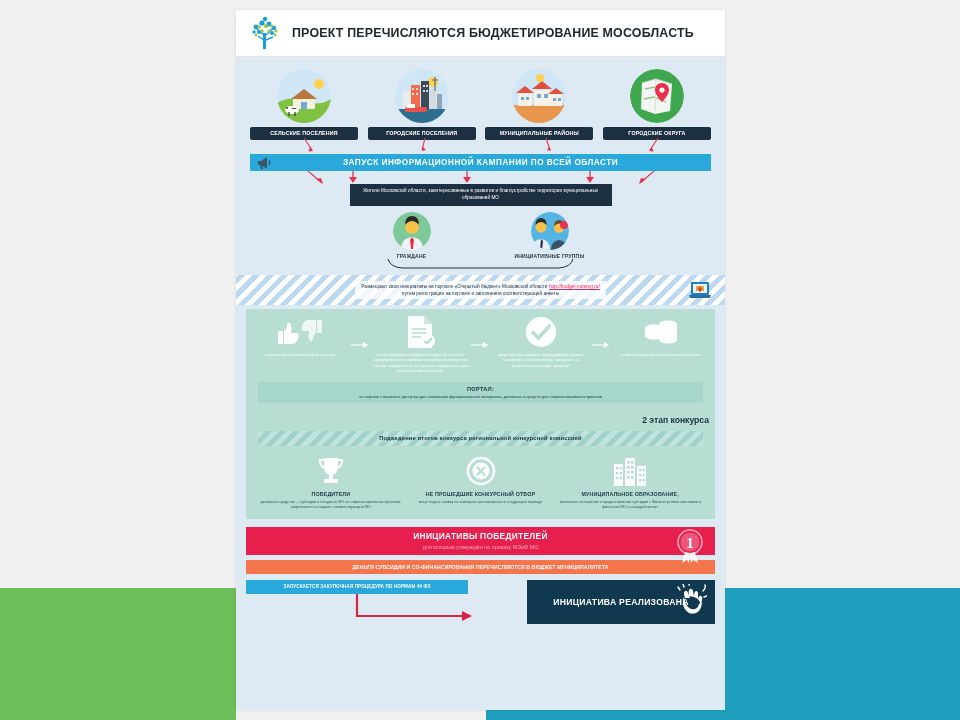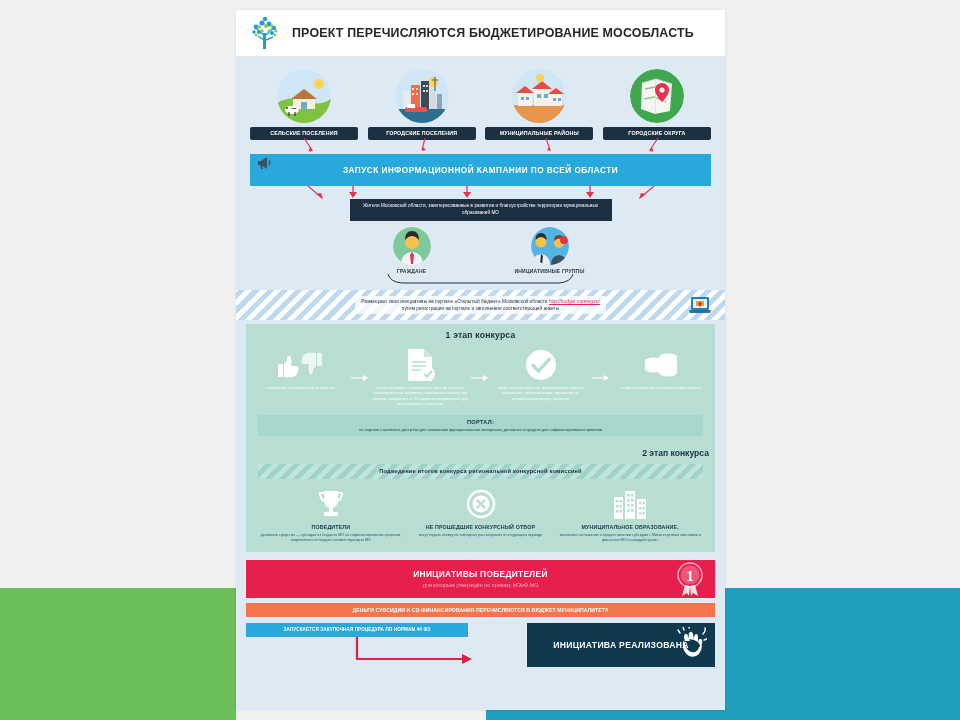--- a/index.html
+++ b/index.html
@@ -65,21 +65,21 @@
     padding: 4px 2px; border-radius: 2px; line-height: 1;
     white-space: nowrap;
   }
   .connector {
     position: relative; height: 12px; margin: 0 14px;
   }
   .connector svg { position: absolute; left: 0; top: -2px; }
 
   
   .launch {
-    margin: 2px 14px 0 14px; height: 32px;
+    margin: 2px 14px 0 14px; height: 17px;
     background: #29a8db; color: #fff;
     display: flex; align-items: center; justify-content: center;
     position: relative;
   }
   .launch-txt {
     font-size: 8.2px; font-weight: bold; letter-spacing: .5px;
   }
   .megaphone { position: absolute; left: 6px; top: 1px; width: 18px; height: 15px; }
 
   .arrows-row { position: relative; height: 13px; margin: 0 14px; }
@@ -175,21 +175,21 @@
   .outcomes { display: flex; justify-content: space-between; padding: 9px 4px 0 4px; }
   .outcome { width: 150px; text-align: center; }
   .outcome-ico { height: 32px; display: flex; align-items: center; justify-content: center; }
   .outcome-t {
     font-size: 5.3px; font-weight: bold; color: #1b3a44; margin-top: 4px; letter-spacing: .15px;
   }
   .outcome-d { font-size: 3.7px; line-height: 1.5; color: #2f5a60; margin-top: 3px; }
 
   
   .winners {
-    margin: 8px 10px 0 10px; height: 38px; background: #e61f4d;
+    margin: 8px 10px 0 10px; height: 28px; background: #e61f4d;
     position: relative; display: flex; flex-direction: column;
     align-items: center; justify-content: center;
   }
   .winners-t { font-size: 8.4px; font-weight: bold; color: #fff; letter-spacing: .3px; }
   .winners-d { font-size: 5.4px; color: #f6a8bb; margin-top: 3px; }
   .ribbon { position: absolute; right: 10px; top: 2px; width: 30px; height: 34px; }
 
   .subsidy {
     margin: 5px 10px 0 10px; height: 14px; background: #f4744c;
     display: flex; align-items: center; justify-content: center;
@@ -428,21 +428,20 @@
           <rect x="2" y="2" width="18" height="13" rx="1" fill="#1f7fc4"></rect>
           <rect x="4" y="4" width="14" height="9" fill="#e9f2f8"></rect>
           <path d="M7 6 h8 v5 h-8 z" fill="#e8a23a"></path>
           <path d="M11 6.5 l2 2 l-2 4 l-2 -4 z" fill="#d03b2e"></path>
           <path d="M0 15 h22 l-1 3 h-20 z" fill="#2e6f9e"></path>
         </svg>
       </span>
     </div>
 
     <div class="stage">
-      <div class="stage-title">1 этап конкурса</div>
 
       <div class="flow">
 
         <div class="flow-step">
           <div class="flow-ico">
             <svg viewBox="0 0 46 30" width="46" height="30">
               <g fill="#ffffff">
                 <rect x="1" y="14" width="5" height="13" rx="1"></rect>
                 <path d="M7 14 L7 27 q8 1 11 -1 q3 -2 3.5 -7 q.5 -3 -2.5 -3 L14 16 q1 -5 0 -8 q-1 -3 -3 -2 q-1 .5 -1 3 q0 3 -3 5 z"></path>
               </g>

